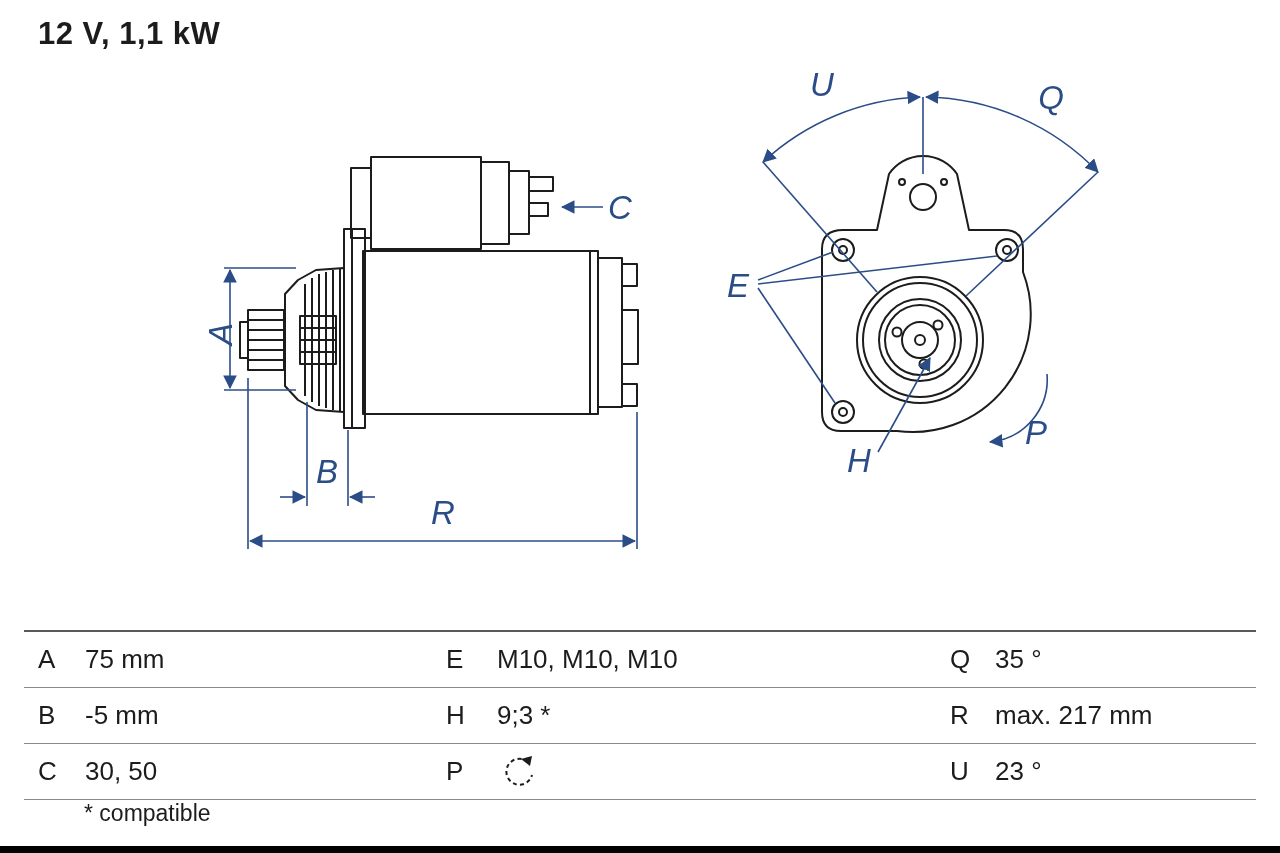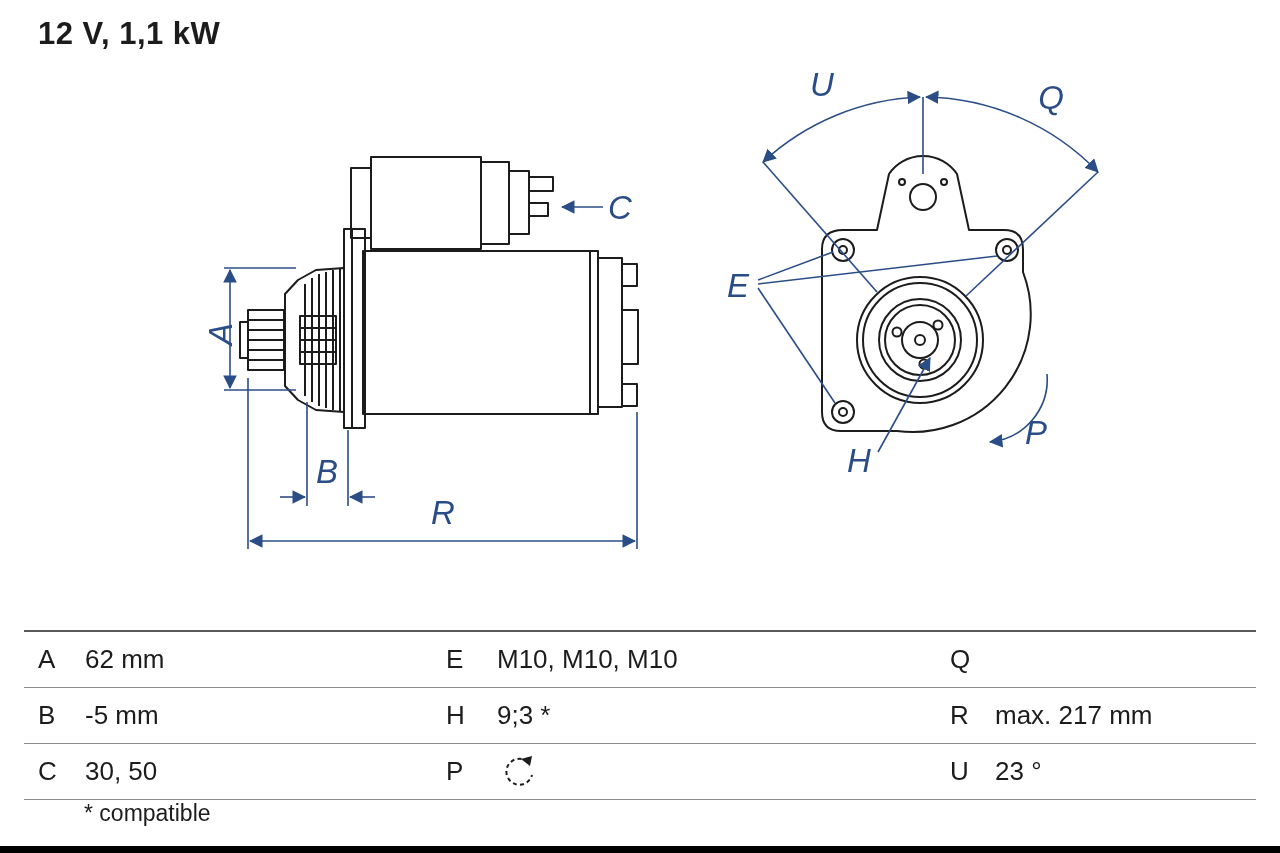--- a/index.html
+++ b/index.html
@@ -151,24 +151,25 @@
     <text class="dim-label" x="1051" y="109" text-anchor="middle">Q</text>
     <text class="dim-label" x="738" y="297" text-anchor="middle">E</text>
     <text class="dim-label" x="859" y="472" text-anchor="middle">H</text>
     <text class="dim-label" x="1036" y="444" text-anchor="middle">P</text>
   </svg>
 
 
   <div class="tech-table">
     <div class="t-row">
       <div class="cell k1">A</div>
-      <div class="cell v1">62 mm</div>
+      <div class="cell v1">75 mm</div>
       <div class="cell k2">E</div>
       <div class="cell v2">M10, M10, M10</div>
       <div class="cell k3">Q</div>
+      <div class="cell v3">35 °</div>
     </div>
     <div class="t-row">
       <div class="cell k1">B</div>
       <div class="cell v1">-5 mm</div>
       <div class="cell k2">H</div>
       <div class="cell v2">9;3 *</div>
       <div class="cell k3">R</div>
       <div class="cell v3">max. 217 mm</div>
     </div>
     <div class="t-row">

